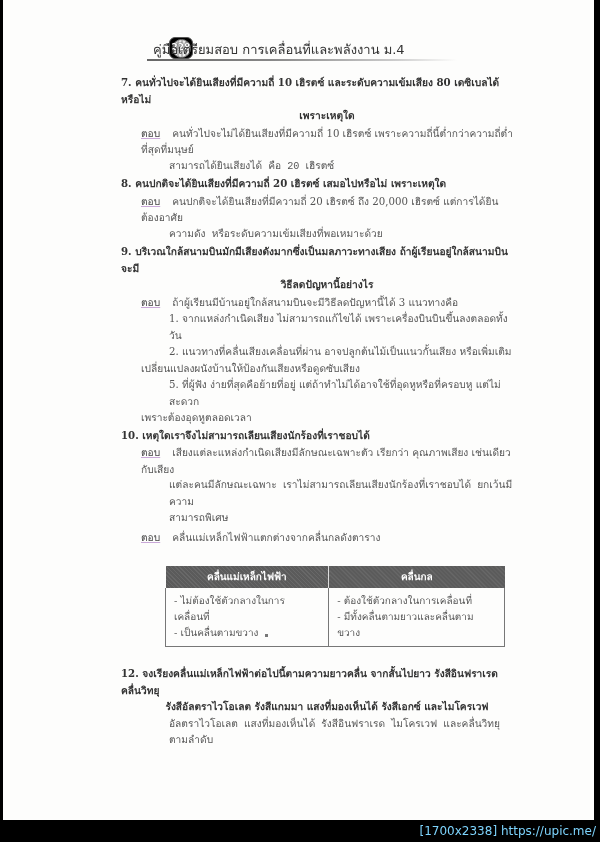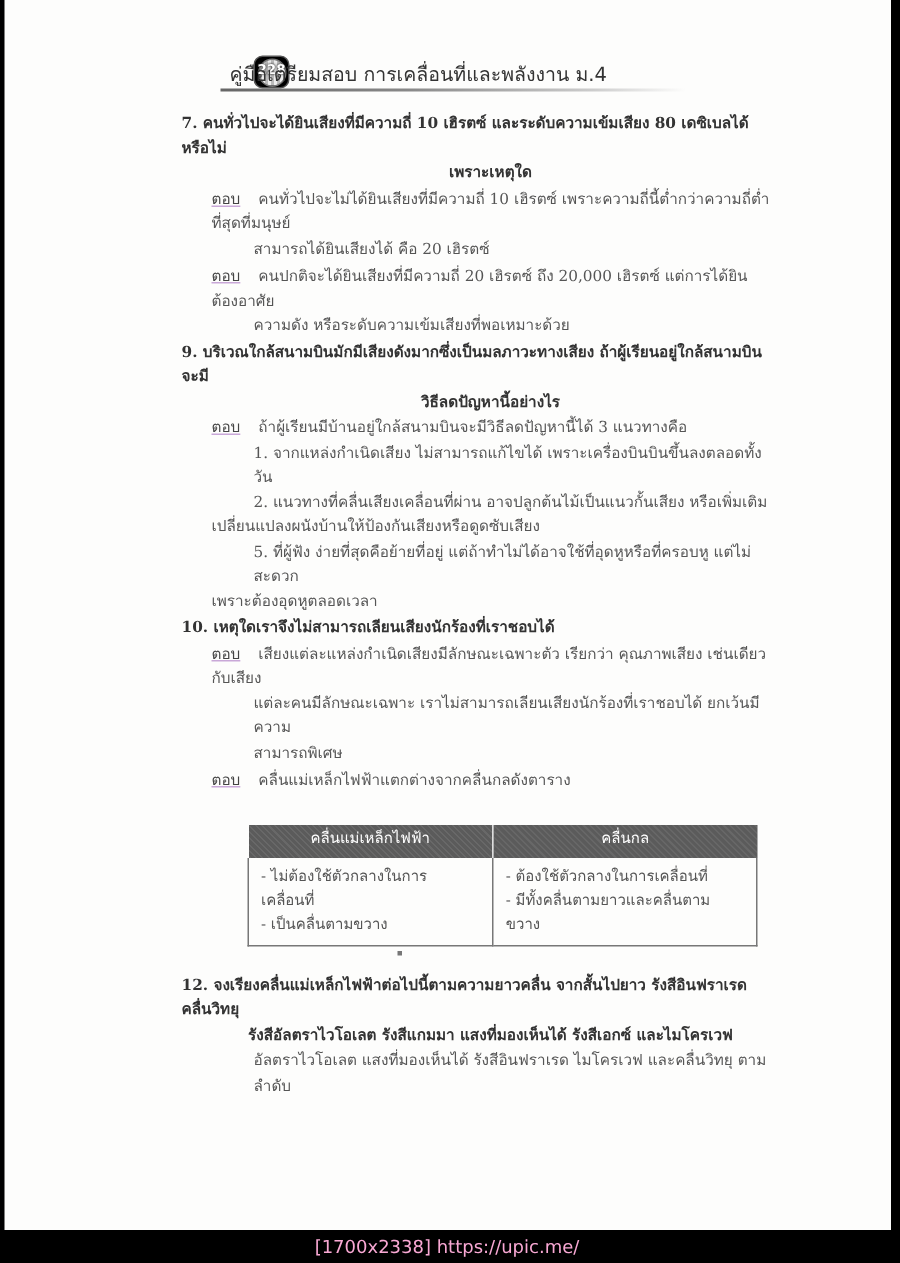--- a/index.html
+++ b/index.html
@@ -8,23 +8,23 @@
     background: #000;
     font-family: "DejaVu Serif", "Liberation Serif", serif;
     color: #2a2a2a;
   }
   .page {
     position: absolute; left: 3px; top: 0; width: 591px; height: 820px;
     background: #fdfdfc;
   }
   .footer-bar {
     position: absolute; left: 0; top: 820px; width: 600px; height: 22px;
-    background: #000; color: #f9a8d4;
+    background: #000; color: #7dd3fc;
     font-family: "DejaVu Sans", sans-serif; font-size: 12px;
-    text-align: center; line-height: 22px; padding-right: 4px; box-sizing: border-box;
+    text-align: right; line-height: 22px; padding-right: 4px; box-sizing: border-box;
   }
   
   .header { position: absolute; left: 118px; top: 37px; width: 340px; height: 26px; }
   .badge {
     position: absolute; left: 12px; top: 0; width: 24px; height: 22px;
     border: 1.5px solid #555; border-radius: 6px; background: #000000;
     box-sizing: border-box; overflow: hidden; margin-left: 36px;
   }
   .badge .globe {
     position: absolute; left: 2px; top: 1px; width: 17px; height: 17px;
@@ -50,31 +50,31 @@
     font-size: 10.2px; line-height: 16.5px;
   }
   .q { margin: 0; }
   .q-title { font-weight: bold; color: #333; }
   .q-cont { padding-left: 20px; text-align: center; }
   .ans { margin: 2px 0 0 20px; color: #555; }
   .ans-label {
     color: #444; text-decoration: underline; text-decoration-color: #c9a8d8;
     margin-right: 12px;
   }
-  .ans-cont { padding-left: 28px; }
+  .ans-cont { padding-left: 28px; font-family: Liberation Mono, monospace; }
   .ans-item { padding-left: 28px; }
   
   .cmp-table {
     margin: 20px 0 0 44px; width: 340px; border-collapse: collapse;
     font-size: 10px; color: #555;
   }
   .cmp-table th {
     background: #5b5b5b;
     background-image: repeating-linear-gradient(45deg, rgba(255,255,255,0.08) 0 1px, transparent 1px 3px);
-    color: #fff; font-weight: normal; height: 20px; text-align: center;
+    color: #fff; font-weight: bold; height: 20px; text-align: center;
     border-right: 1px solid #ddd;
   }
   .cmp-table th:last-child { border-right: none; }
   .cmp-table td {
     border: 1px solid #777; border-top: none; vertical-align: top; padding: 5px 8px;
     line-height: 16px;
   }
   .dot {
     position: absolute; left: 262px; top: 634px; width: 3px; height: 3px; background: #777;
   }
@@ -98,20 +98,21 @@
     <div class="q">
       <div class="q-title"><span>7.</span> <span>คนทั่วไปจะได้ยินเสียงที่มีความถี่ 10 เฮิรตซ์ และระดับความเข้มเสียง 80 เดซิเบลได้หรือไม่</span></div>
       <div class="q-title q-cont">เพราะเหตุใด</div>
       <div class="ans">
         <div><span class="ans-label">ตอบ</span><span>คนทั่วไปจะไม่ได้ยินเสียงที่มีความถี่ 10 เฮิรตซ์ เพราะความถี่นี้ต่ำกว่าความถี่ต่ำที่สุดที่มนุษย์</span></div>
         <div class="ans-cont">สามารถได้ยินเสียงได้ คือ 20 เฮิรตซ์</div>
       </div>
     </div>
 
     <div class="q">
+      <div class="q-title"><span>8.</span> <span>คนปกติจะได้ยินเสียงที่มีความถี่ 20 เฮิรตซ์ เสมอไปหรือไม่ เพราะเหตุใด</span></div>
       <div class="ans">
         <div><span class="ans-label">ตอบ</span><span>คนปกติจะได้ยินเสียงที่มีความถี่ 20 เฮิรตซ์ ถึง 20,000 เฮิรตซ์ แต่การได้ยินต้องอาศัย</span></div>
         <div class="ans-cont">ความดัง หรือระดับความเข้มเสียงที่พอเหมาะด้วย</div>
       </div>
     </div>
 
     <div class="q">
       <div class="q-title"><span>9.</span> <span>บริเวณใกล้สนามบินมักมีเสียงดังมากซึ่งเป็นมลภาวะทางเสียง ถ้าผู้เรียนอยู่ใกล้สนามบินจะมี</span></div>
       <div class="q-title q-cont">วิธีลดปัญหานี้อย่างไร</div>
       <div class="ans">

